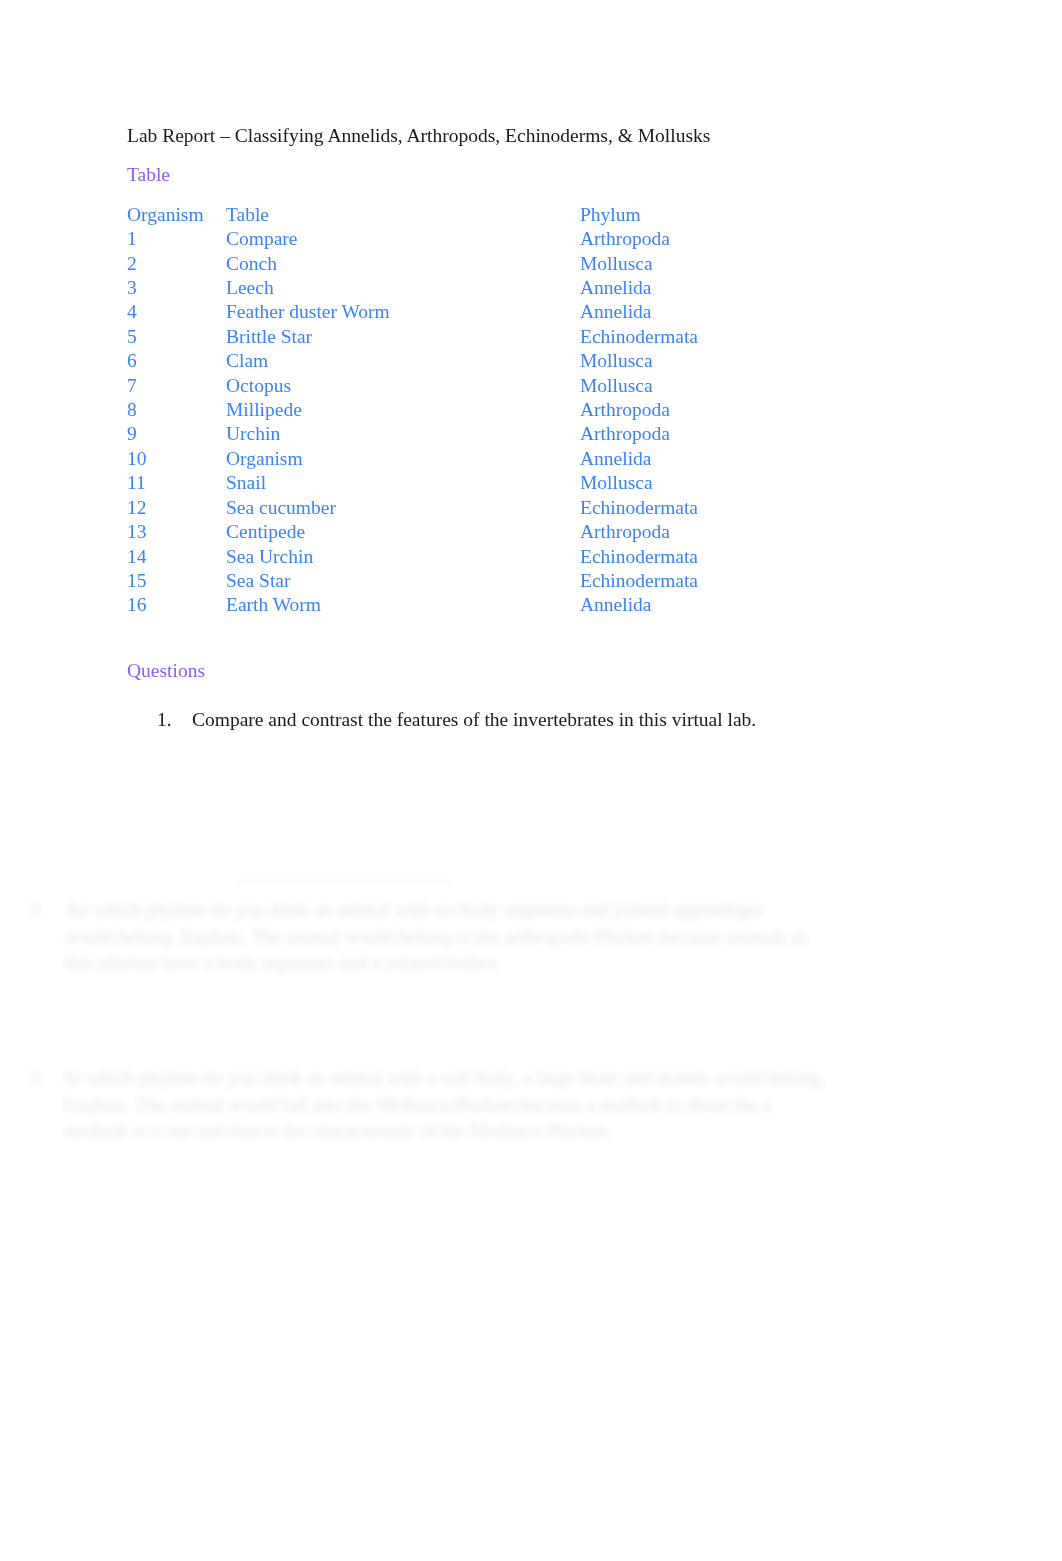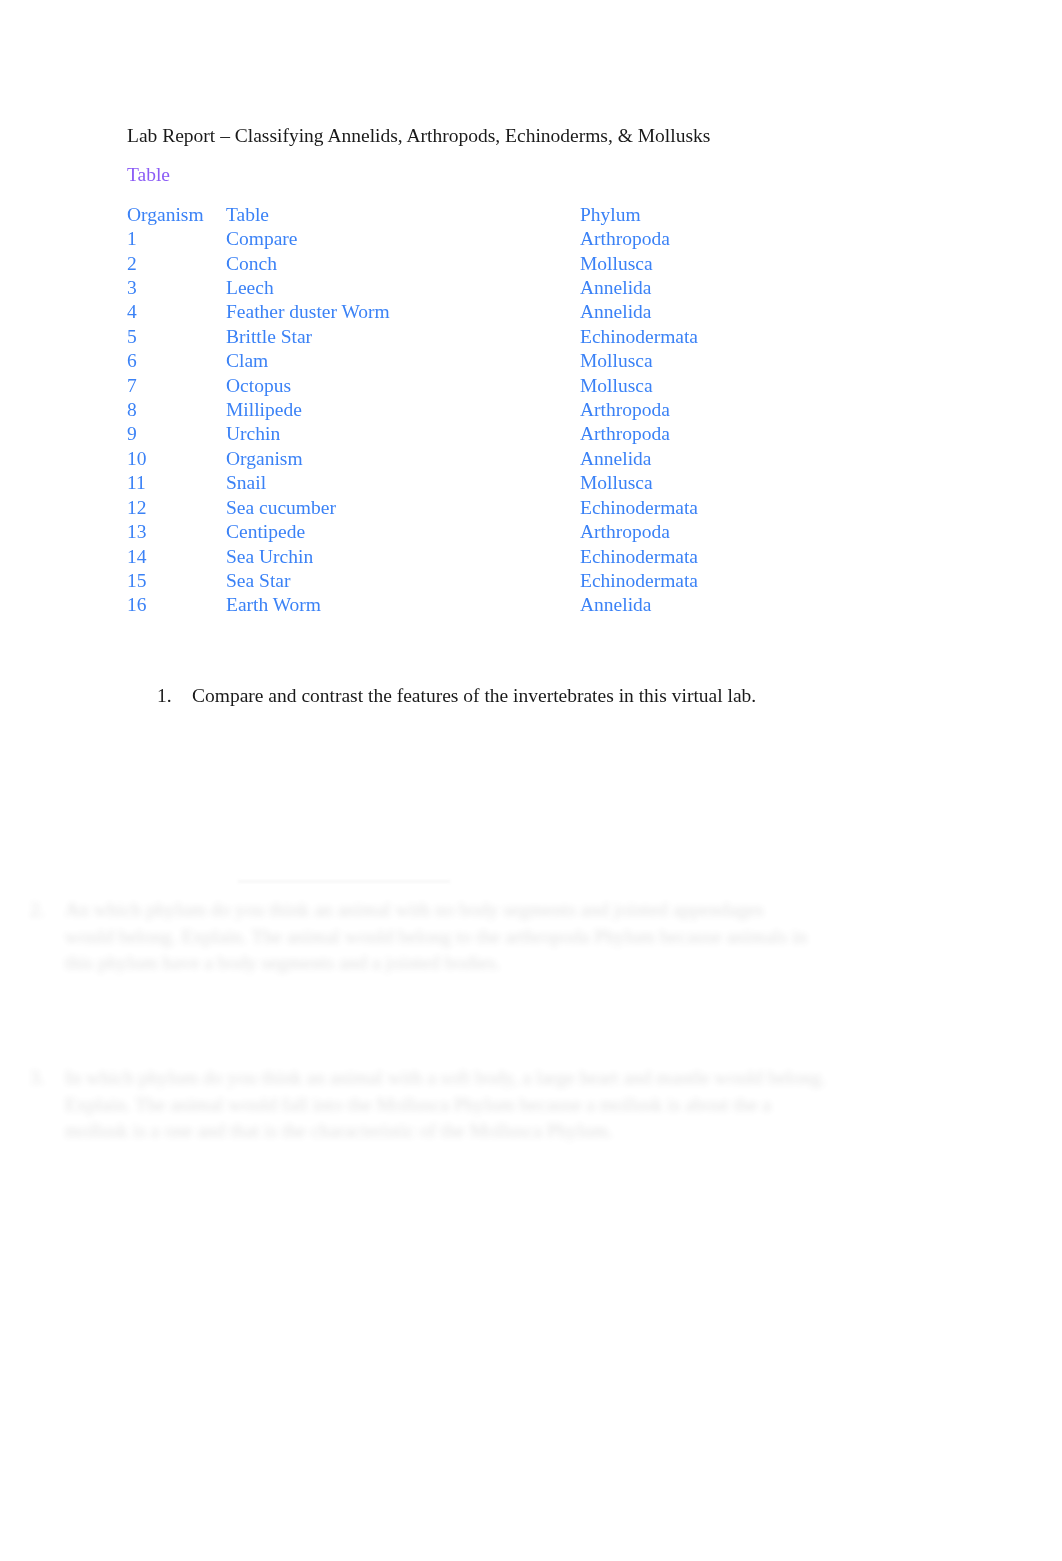--- a/index.html
+++ b/index.html
@@ -225,20 +225,21 @@
           <tr>
             <td>16</td>
             <td>Earth Worm</td>
             <td>Annelida</td>
           </tr>
         </tbody>
     </table>
 
     <div class="spacer-lg"></div>
 
+    <div class="section-label">Questions</div>
 
     <div class="spacer-md"></div>
 
     <ol class="qlist" id="questions-list">
         <li class="qitem"><span class="qnum">1.</span><span>Compare and contrast the features of the invertebrates in this virtual lab.</span></li>
       </ol>
 
   </div>
 
   <div class="faded-rule"></div>

